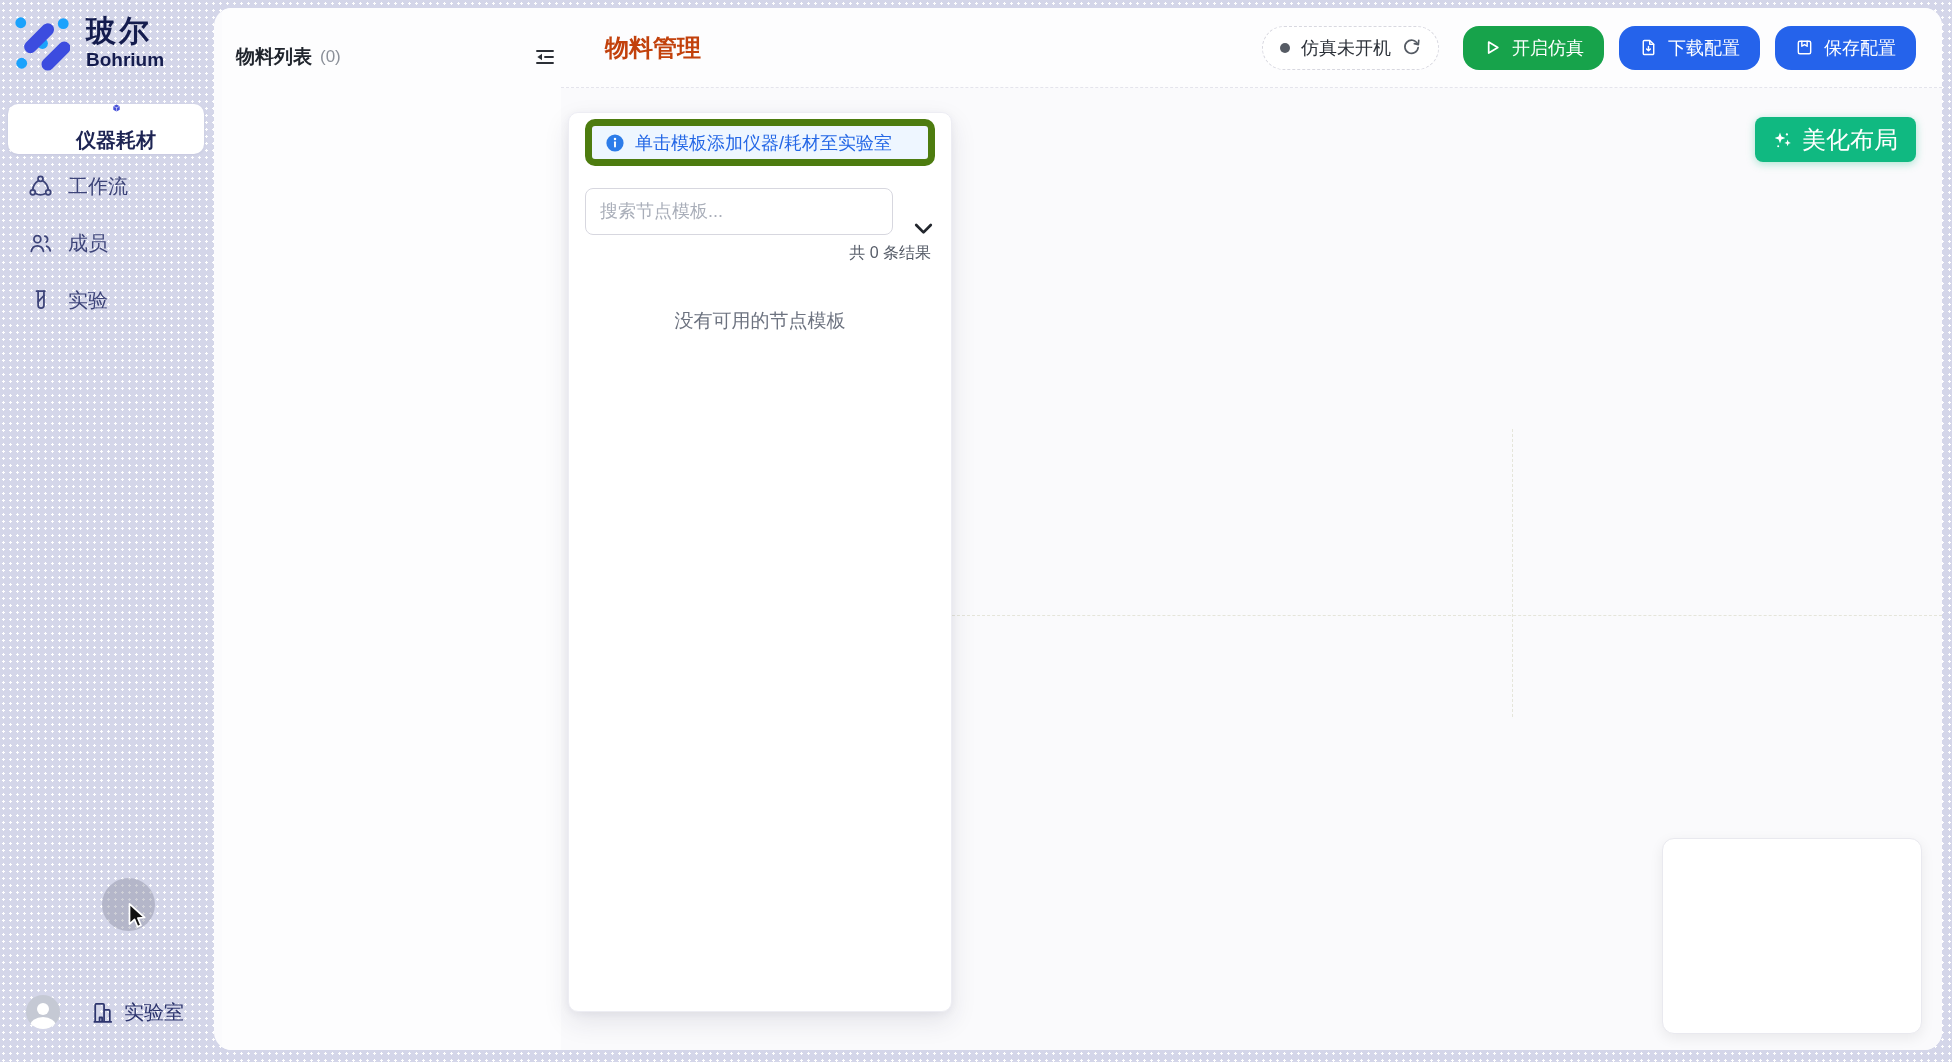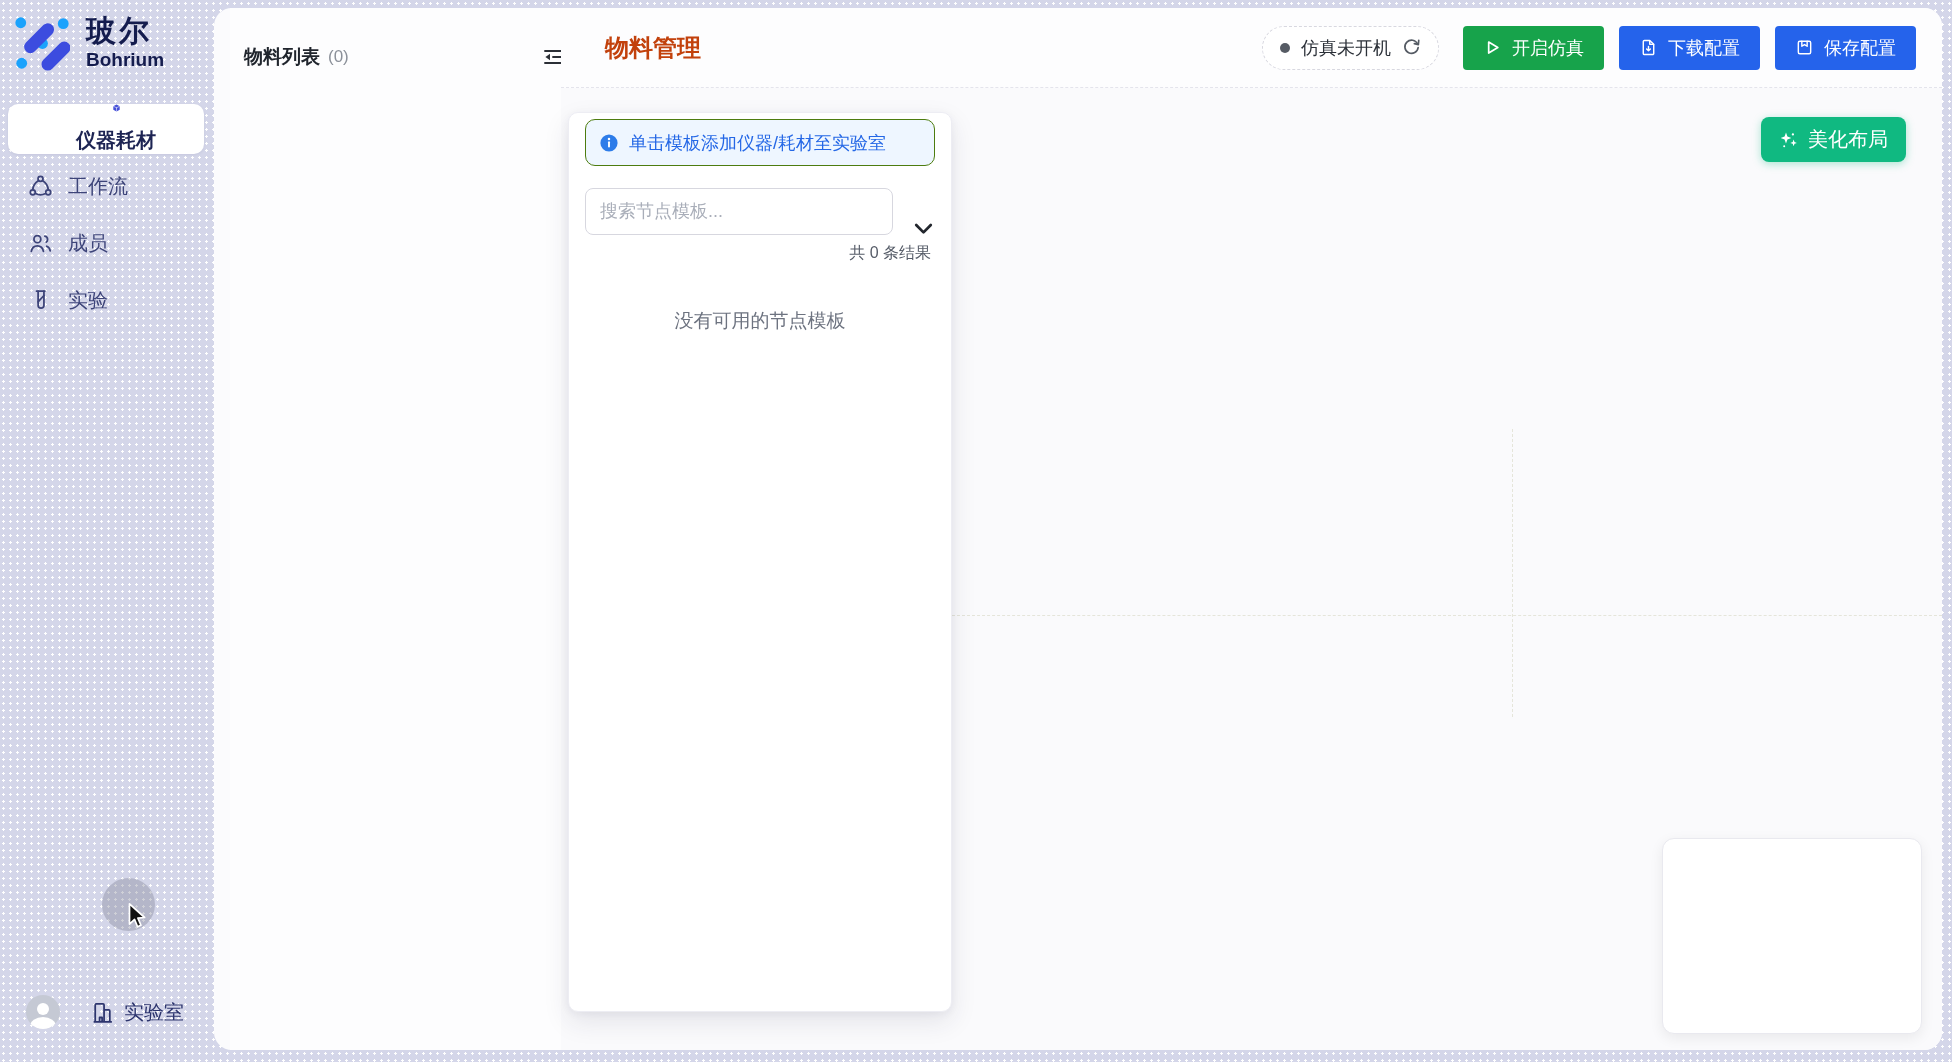--- a/index.html
+++ b/index.html
@@ -28,65 +28,65 @@
   .avatar { position:absolute; left:26px; bottom:33px; width:34px; height:34px; border-radius:50%;
     background:#c5c9d4; overflow:hidden; }
   .avatar .head { position:absolute; left:11px; top:8px; width:12px; height:12px; border-radius:50%; background:#fff; }
   .avatar .bodyshape { position:absolute; left:4px; top:22px; width:26px; height:18px; border-radius:50%; background:#fff; }
   .lab-row { position:absolute; left:90px; bottom:36px; display:flex; align-items:center; gap:9px;
     font-size:20px; color:#2d356e; font-weight:500; }
   
   .card { position:absolute; left:214px; top:8px; width:1728px; height:1042px;
     background:#fbfbfd; border-radius:18px; overflow:hidden; }
   
-  .list-panel { position:absolute; left:16px; top:0; width:347px; height:100%;
+  .list-panel { position:absolute; left:8px; top:0; width:347px; height:100%;
     background:#fdfdfe; border-right:1px dashed #e2e2ec; }
   .list-header { display:flex; align-items:center; padding:36px 11px 0 14px; }
   .list-title { font-size:19px; font-weight:700; color:#20252d; }
   .list-count { font-size:17px; color:#8b9099; margin-left:8px; }
   .fold-btn { margin-left:auto; width:24px; height:24px; display:flex; align-items:center;
     justify-content:center; cursor:pointer; }
   
   .main-header { position:absolute; left:347px; top:0; width:1381px; height:80px;
     display:flex; align-items:center; border-bottom:1px dashed #e4e4ec; background:#fdfdfe;
     padding-right:26px; }
   .page-title { font-size:24px; font-weight:700; color:#c2410c; margin-left:44px; }
   .header-actions { margin-left:auto; display:flex; align-items:flex-start; gap:15px; }
   .status-pill { display:flex; align-items:center; gap:11px; height:44px; padding:0 17px;
     border:1px dashed #d8d8e0; border-radius:22px; background:#fff; font-size:18px; color:#2b3038;
     margin-right:9px; cursor:pointer; }
   .status-dot { width:10px; height:10px; border-radius:50%; background:#565b64; }
   .btn { display:flex; align-items:center; gap:10px; height:44px; padding:0 20px;
-    border:none; border-radius:4px; font-size:18px; color:#fff; cursor:pointer;
+    border:none; border-radius:16px; font-size:18px; color:#fff; cursor:pointer;
     font-family:inherit; font-weight:500; }
   .btn-green { background:#17a34b; }
   .btn-blue { background:#2563eb; }
   
   .canvas { position:absolute; left:347px; top:80px; width:1381px; height:962px; background:#fafafc; }
   .guide-h { position:absolute; left:391px; right:0; top:527px; border-top:1px dashed #e5e5da; }
   .guide-v { position:absolute; left:951px; top:341px; height:288px; border-left:1px dashed #e5e5da; }
   
   .tpl-panel { position:absolute; left:7px; top:24px; width:384px; height:900px;
     background:#ffffff; border:1px solid #ededf3; border-radius:10px;
     box-shadow:0 10px 26px rgba(40,44,70,.10), 0 2px 8px rgba(40,44,70,.05);
     padding:6px 16px 16px 16px; }
   .tip-banner { display:flex; align-items:center; gap:10px; height:47px; padding:0 13px;
-    background:#eef6ff; border:1px solid #4d7c0f; border-radius:10px;
+    background:#eef6ff; border:7px solid #4d7c0f; border-radius:10px;
     font-size:18px; color:#2467e6; }
   .search-row { display:flex; align-items:flex-end; margin-top:22px; }
   .search-input { width:308px; height:47px; border:1px solid #d7d7df; border-radius:8px;
     padding:0 14px; font-size:18px; color:#333; outline:none; background:#fff;
     font-family:inherit; }
   .search-input::placeholder { color:#a9aeb9; }
   .expand-toggle { margin-left:auto; margin-right:2px; cursor:pointer; display:flex; }
   .result-count { text-align:right; margin-top:8px; padding-right:4px; font-size:16px; color:#565c68; }
   .empty-text { text-align:center; margin-top:44px; font-size:19px; color:#6d7380; }
-  .beautify-btn { position:absolute; right:36px; top:29px; height:45px; padding:0 18px;
+  .beautify-btn { position:absolute; right:26px; top:29px; height:45px; padding:0 18px;
     display:flex; align-items:center; gap:9px; background:#10b981; border:none; border-radius:8px;
-    color:#fff; font-size:20px; font-weight:500; cursor:pointer; font-family:inherit;
+    color:#fff; font-size:24px; font-weight:500; cursor:pointer; font-family:inherit;
     box-shadow:0 2px 8px rgba(16,185,129,.35); }
   .minimap { position:absolute; right:20px; bottom:16px; width:260px; height:196px;
     background:#fff; border:1px solid #e9e9ef; border-radius:12px;
     box-shadow:0 4px 14px rgba(0,0,0,.07); }
 </style>
 </head>
 <body>
 
 <div class="sidebar">
   <div class="logo-row">

